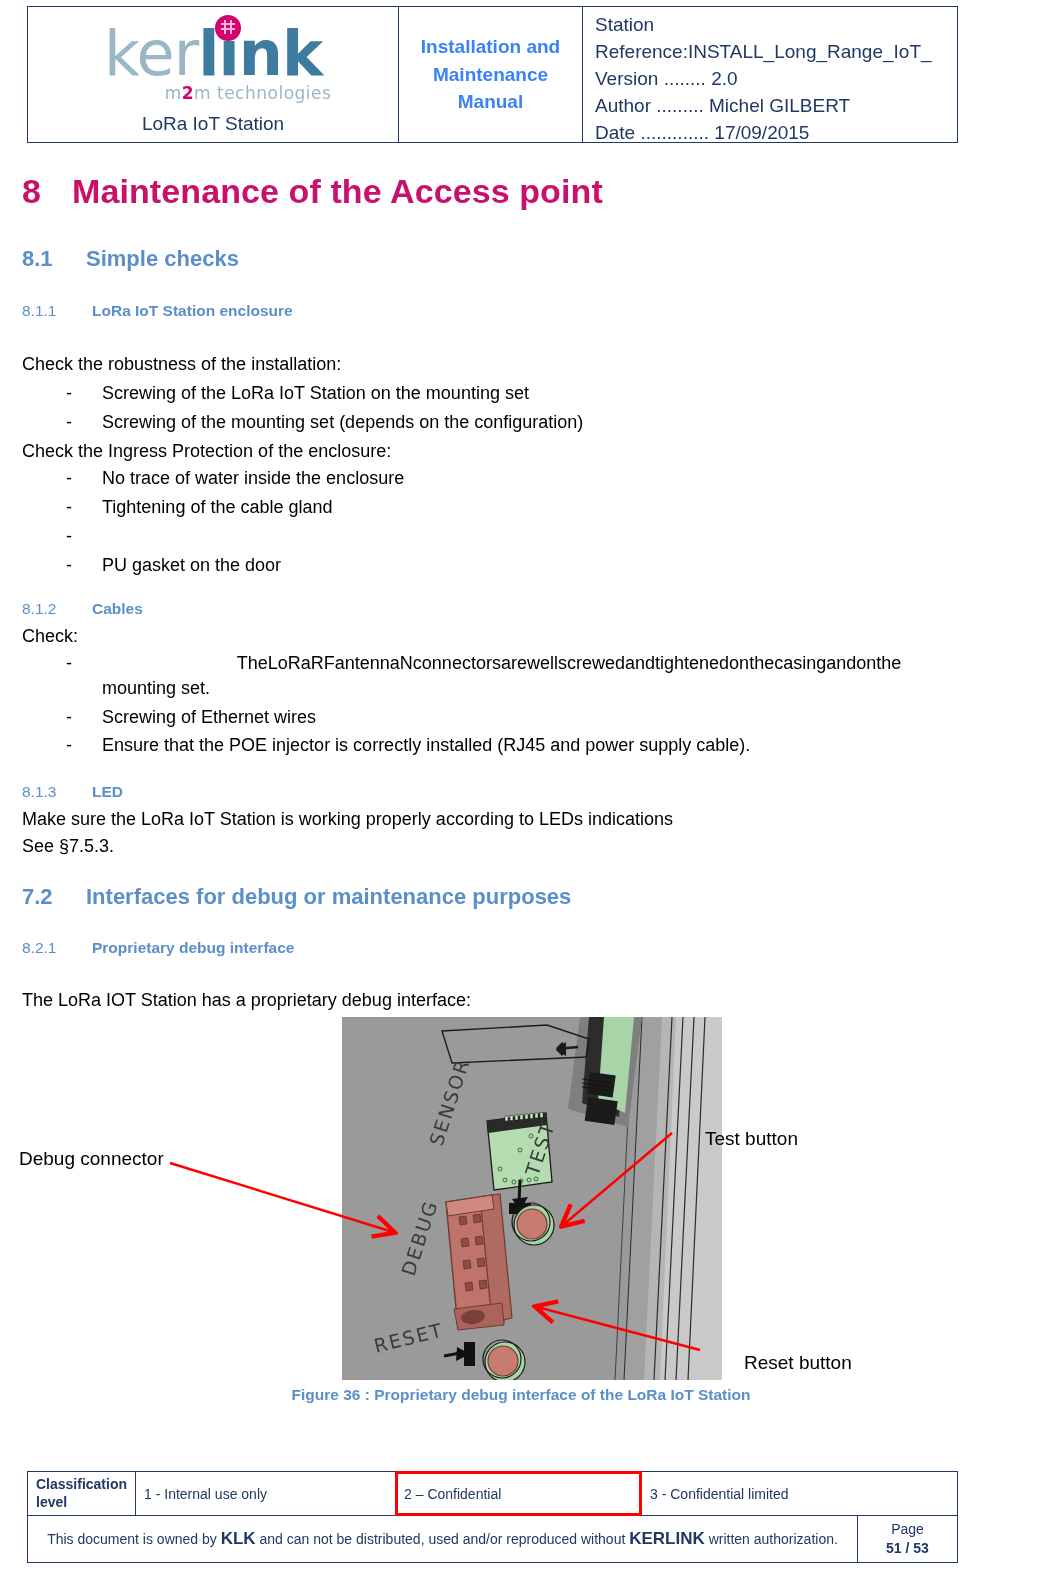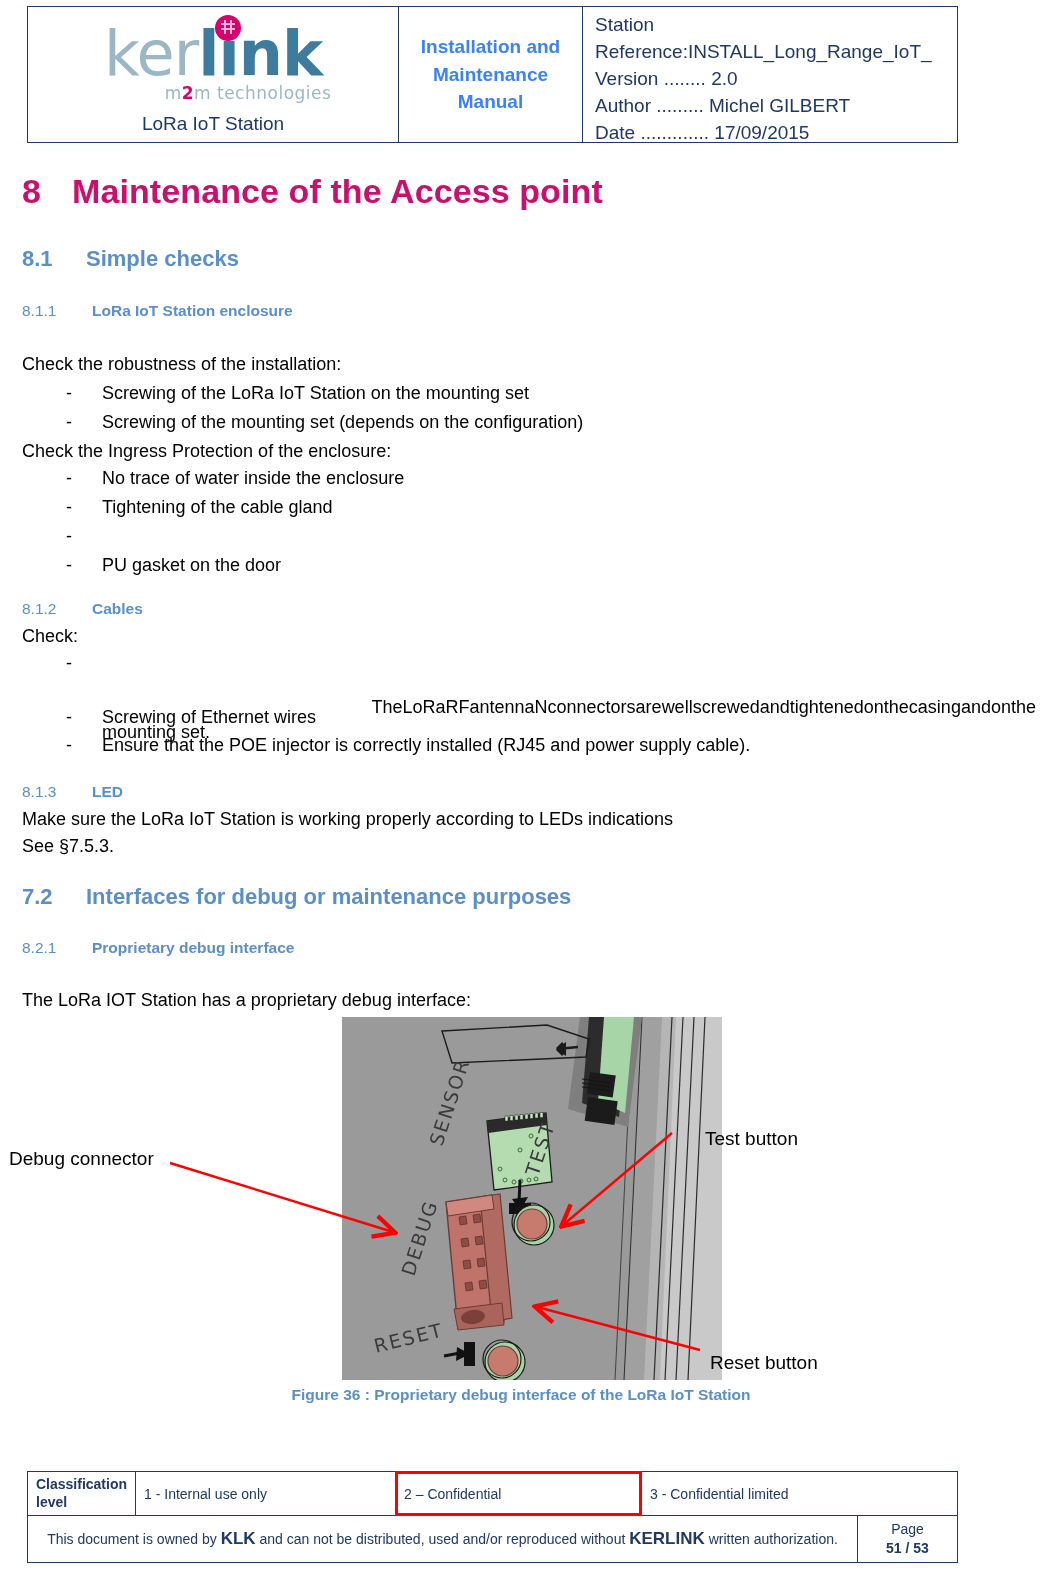--- a/index.html
+++ b/index.html
@@ -102,21 +102,21 @@
     white-space:nowrap;
   }
   .bullet .dash { position:absolute; left:0; top:0; }
   .bullet .btxt { display:inline-block; margin-left:36px; }
 
   .bullet-just {
     position:absolute; left:66px; width:968px; font-size:18px; color:#000; line-height:25px;
   }
   .bullet-just .dash { position:absolute; left:0; top:0; }
   .bullet-just .jline1 {
-    display:flex; justify-content:flex-end; width:934px;margin-top:44px;
+    display:flex; justify-content:center; width:934px;
   }
   .bullet-just .jline2 { margin-left:36px; }
 
   
   .figure-img {
     position:absolute; left:342px; top:1017px; width:380px; height:363px;
     background:#9a9a9a; overflow:hidden;
   }
   .fig-caption {
     position:absolute; left:0; right:0; top:1386px;
@@ -340,23 +340,23 @@
     </marker>
   </defs>
 
   <line x1="170" y1="1163" x2="393" y2="1232" stroke="#FF0000" stroke-width="2.4" marker-end="url(#ar)"></line>
 
   <line x1="672" y1="1133" x2="563" y2="1225" stroke="#FF0000" stroke-width="2.4" marker-end="url(#ar)"></line>
 
   <line x1="700" y1="1350" x2="537" y2="1307" stroke="#FF0000" stroke-width="2.4" marker-end="url(#ar)"></line>
 </svg>
 
-<div class="callout" style="left:0px; top:1148px;padding-left:9px;">Debug connector</div>
+<div class="callout" style="left:10px; top:1148px;padding-left:9px;">Debug connector</div>
 <div class="callout" style="left:705px; top:1128px;">Test button</div>
-<div class="callout" style="left:710px; top:1352px;">Reset button</div>
+<div class="callout" style="left:744px; top:1352px;">Reset button</div>
 
 <div class="fig-caption">Figure 36 : Proprietary debug interface of the LoRa IoT Station</div>
 
 <table class="footer-table">
   <tbody>
       <tr>
     <td class="fc-label">Classification level</td>
     <td class="fc-1">1 - Internal use only</td>
     <td class="fc-2"><span>2 – Confidential</span><span class="redbox"></span></td>
     <td class="fc-3" colspan="2">3 - Confidential limited</td>

